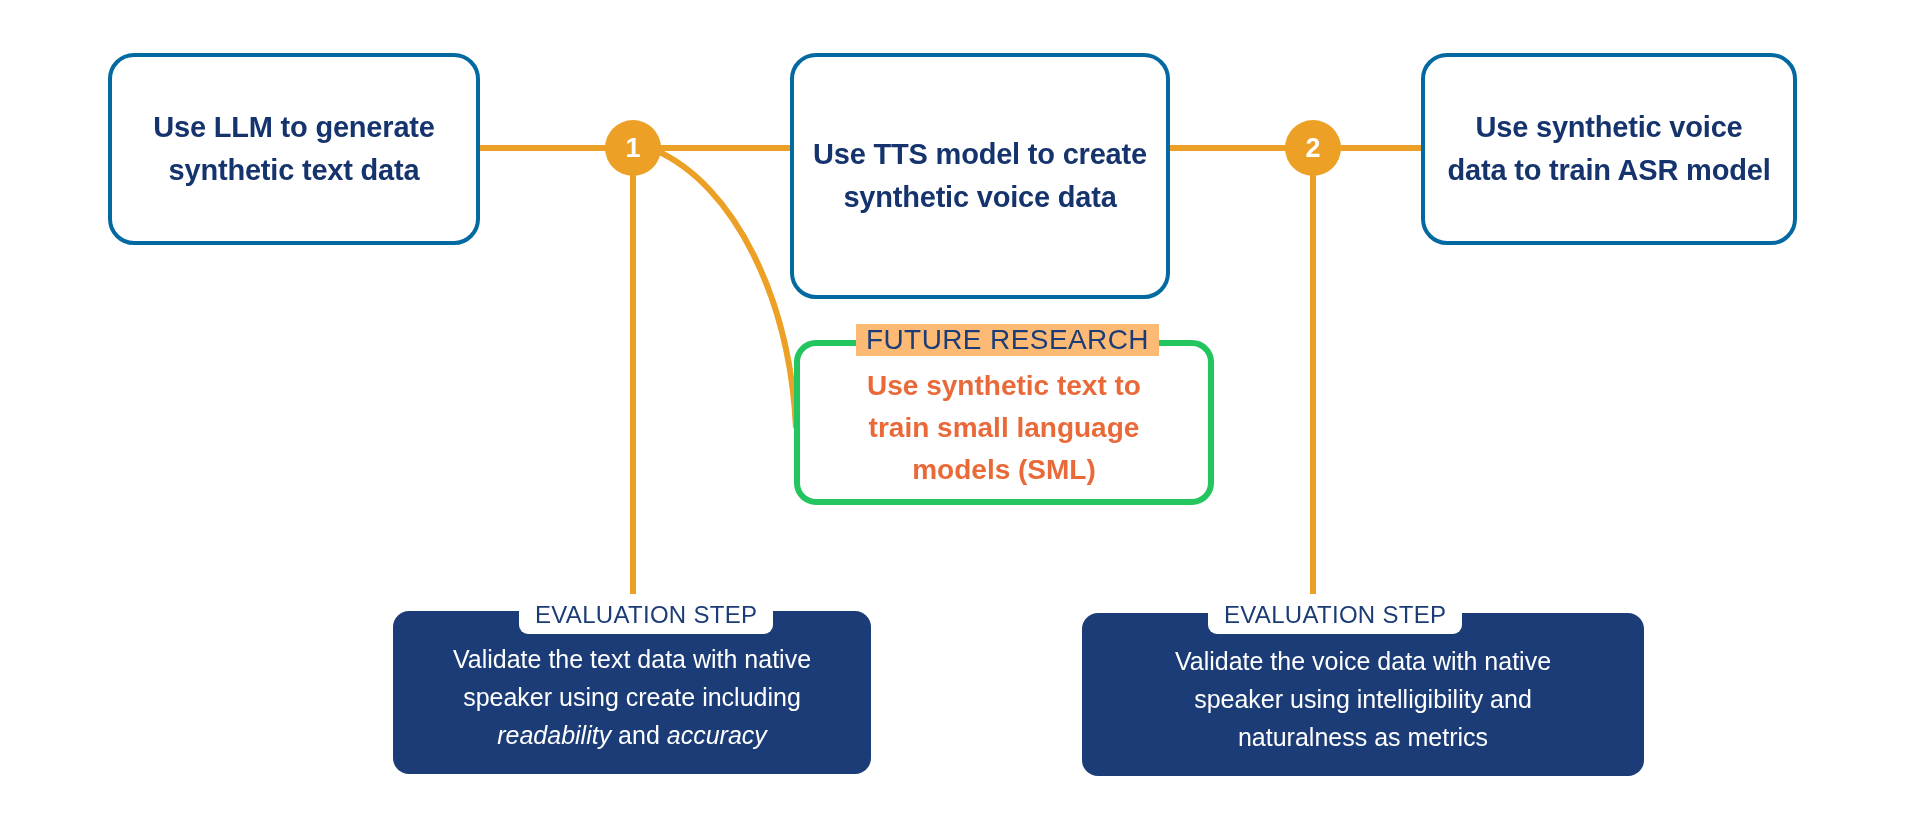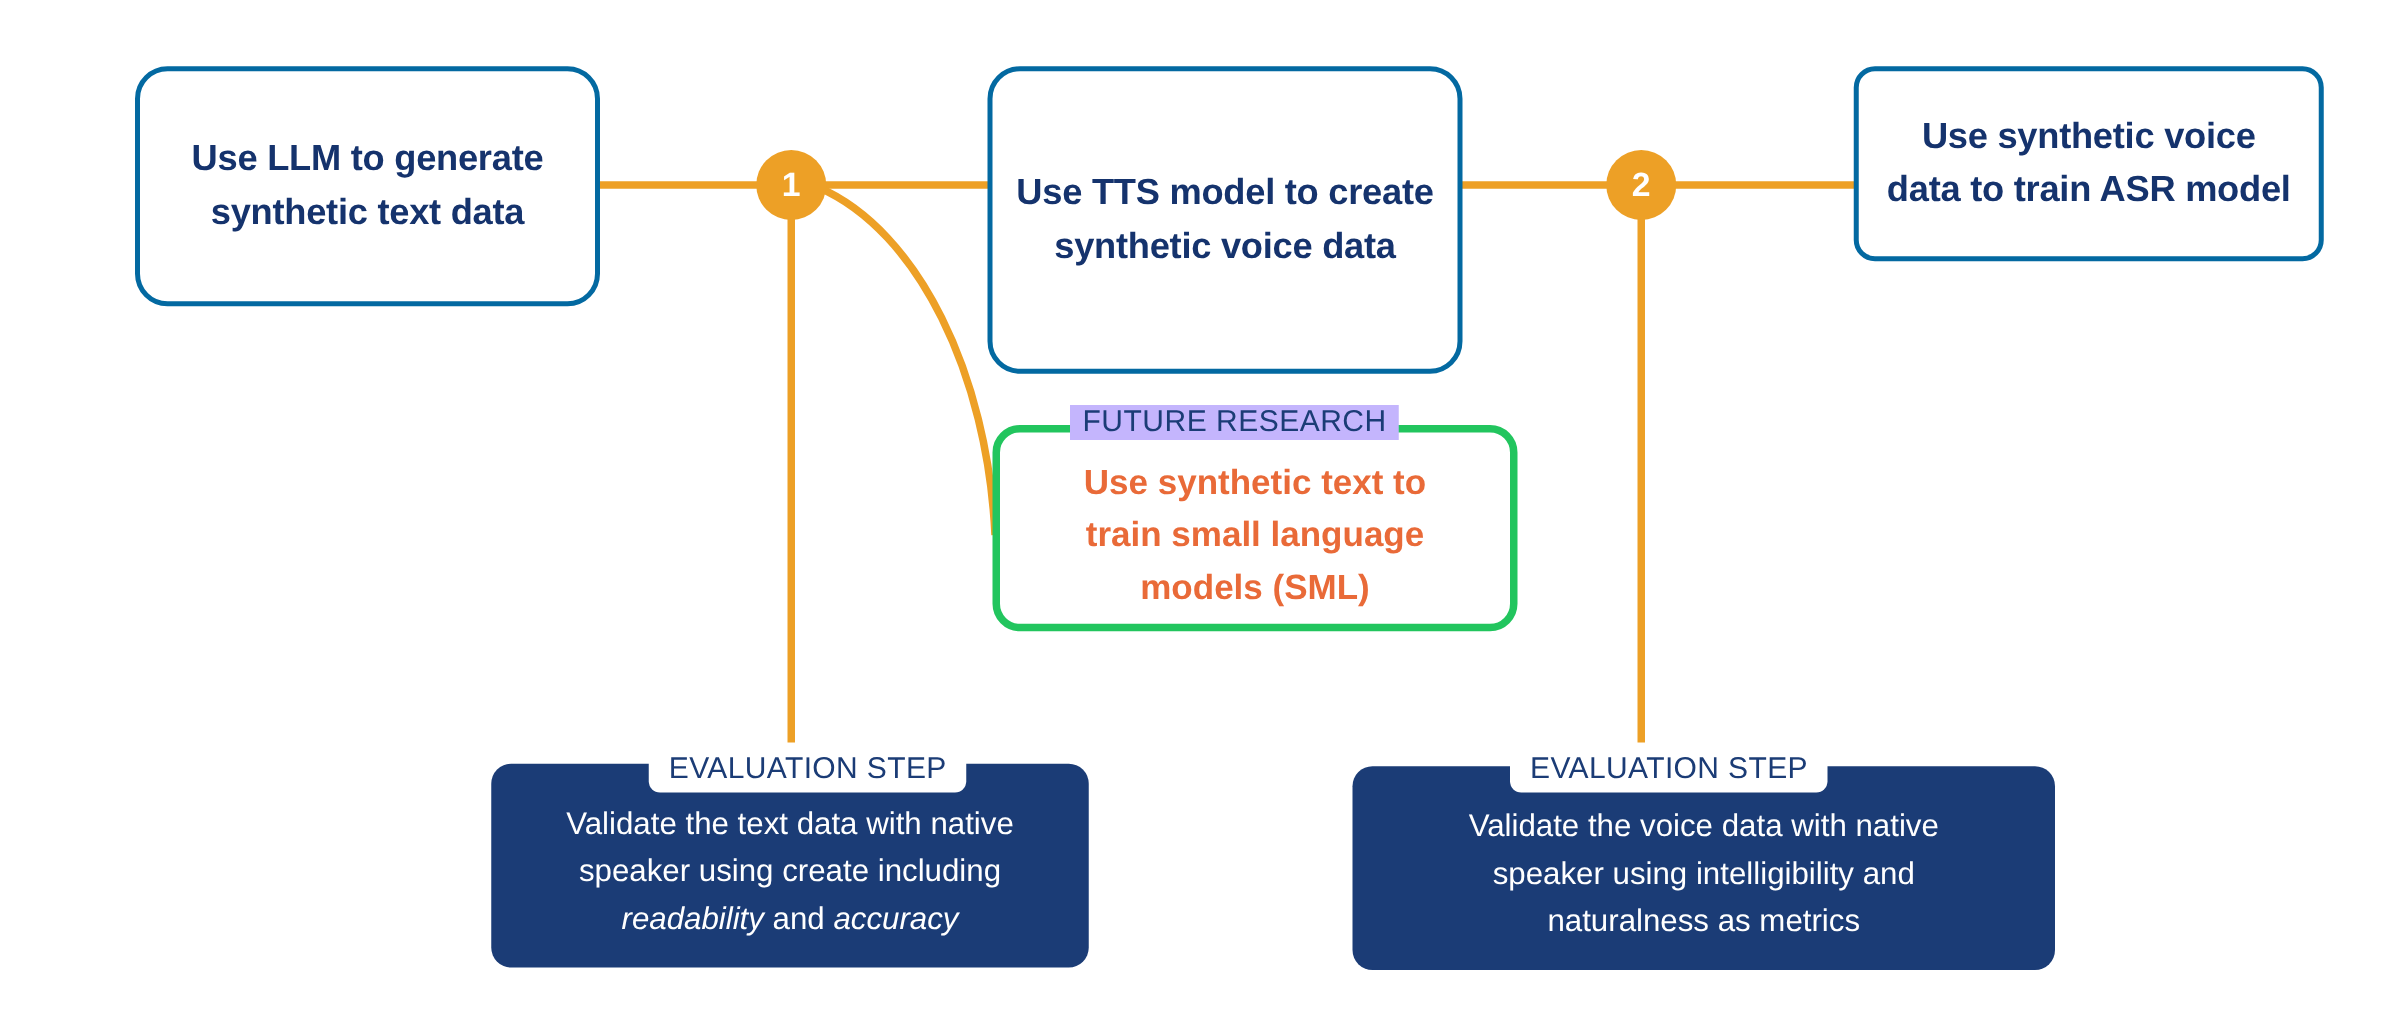--- a/index.html
+++ b/index.html
@@ -46,21 +46,21 @@
     color: #15336d;
     font-weight: bold;
     font-size: 29px;
     line-height: 1.48;
     letter-spacing: -0.2px;
     padding: 0 18px;
   }
 
   #stage-1 { left: 108px;  top: 53px; width: 372px; height: 192px; }
   #stage-2 { left: 790px;  top: 53px; width: 380px; height: 246px; }
-  #stage-3 { left: 1483px; top: 53px; width: 376px; height: 156px; border-radius: 17px; }
+  #stage-3 { left: 1421px; top: 53px; width: 376px; height: 192px; }
 
   
   .step-marker {
     position: absolute;
     z-index: 4;
     width: 56px;
     height: 56px;
     border-radius: 50%;
     background: #eda026;
     color: #ffffff;
@@ -96,23 +96,23 @@
     font-weight: bold;
     font-size: 28px;
     line-height: 1.5;
     padding: 10px 14px 0 14px;
   }
   .fr-caption {
     position: absolute;
     z-index: 5;
     left: 856px;
     top: 324px;
-    background: #c4b5fd;
+    background: #fdba74;
     color: #1b3c76;
-    font-size: 24px;
+    font-size: 28px;
     letter-spacing: 0.4px;
     padding: 0 10px;
     white-space: nowrap;
   }
 
   
   .eval-box {
     position: absolute;
     z-index: 3;
     box-sizing: border-box;

